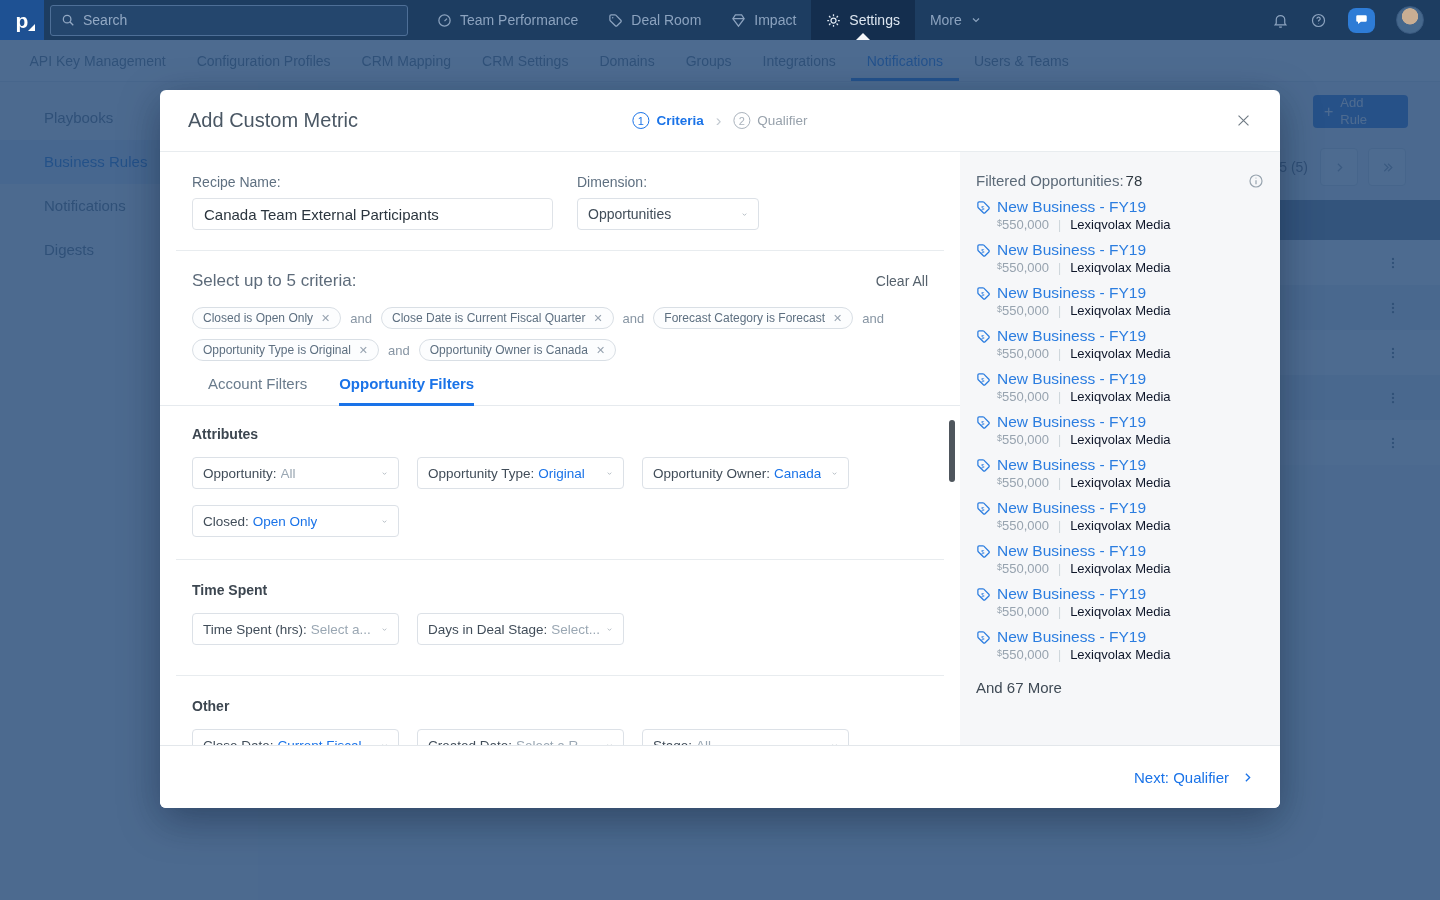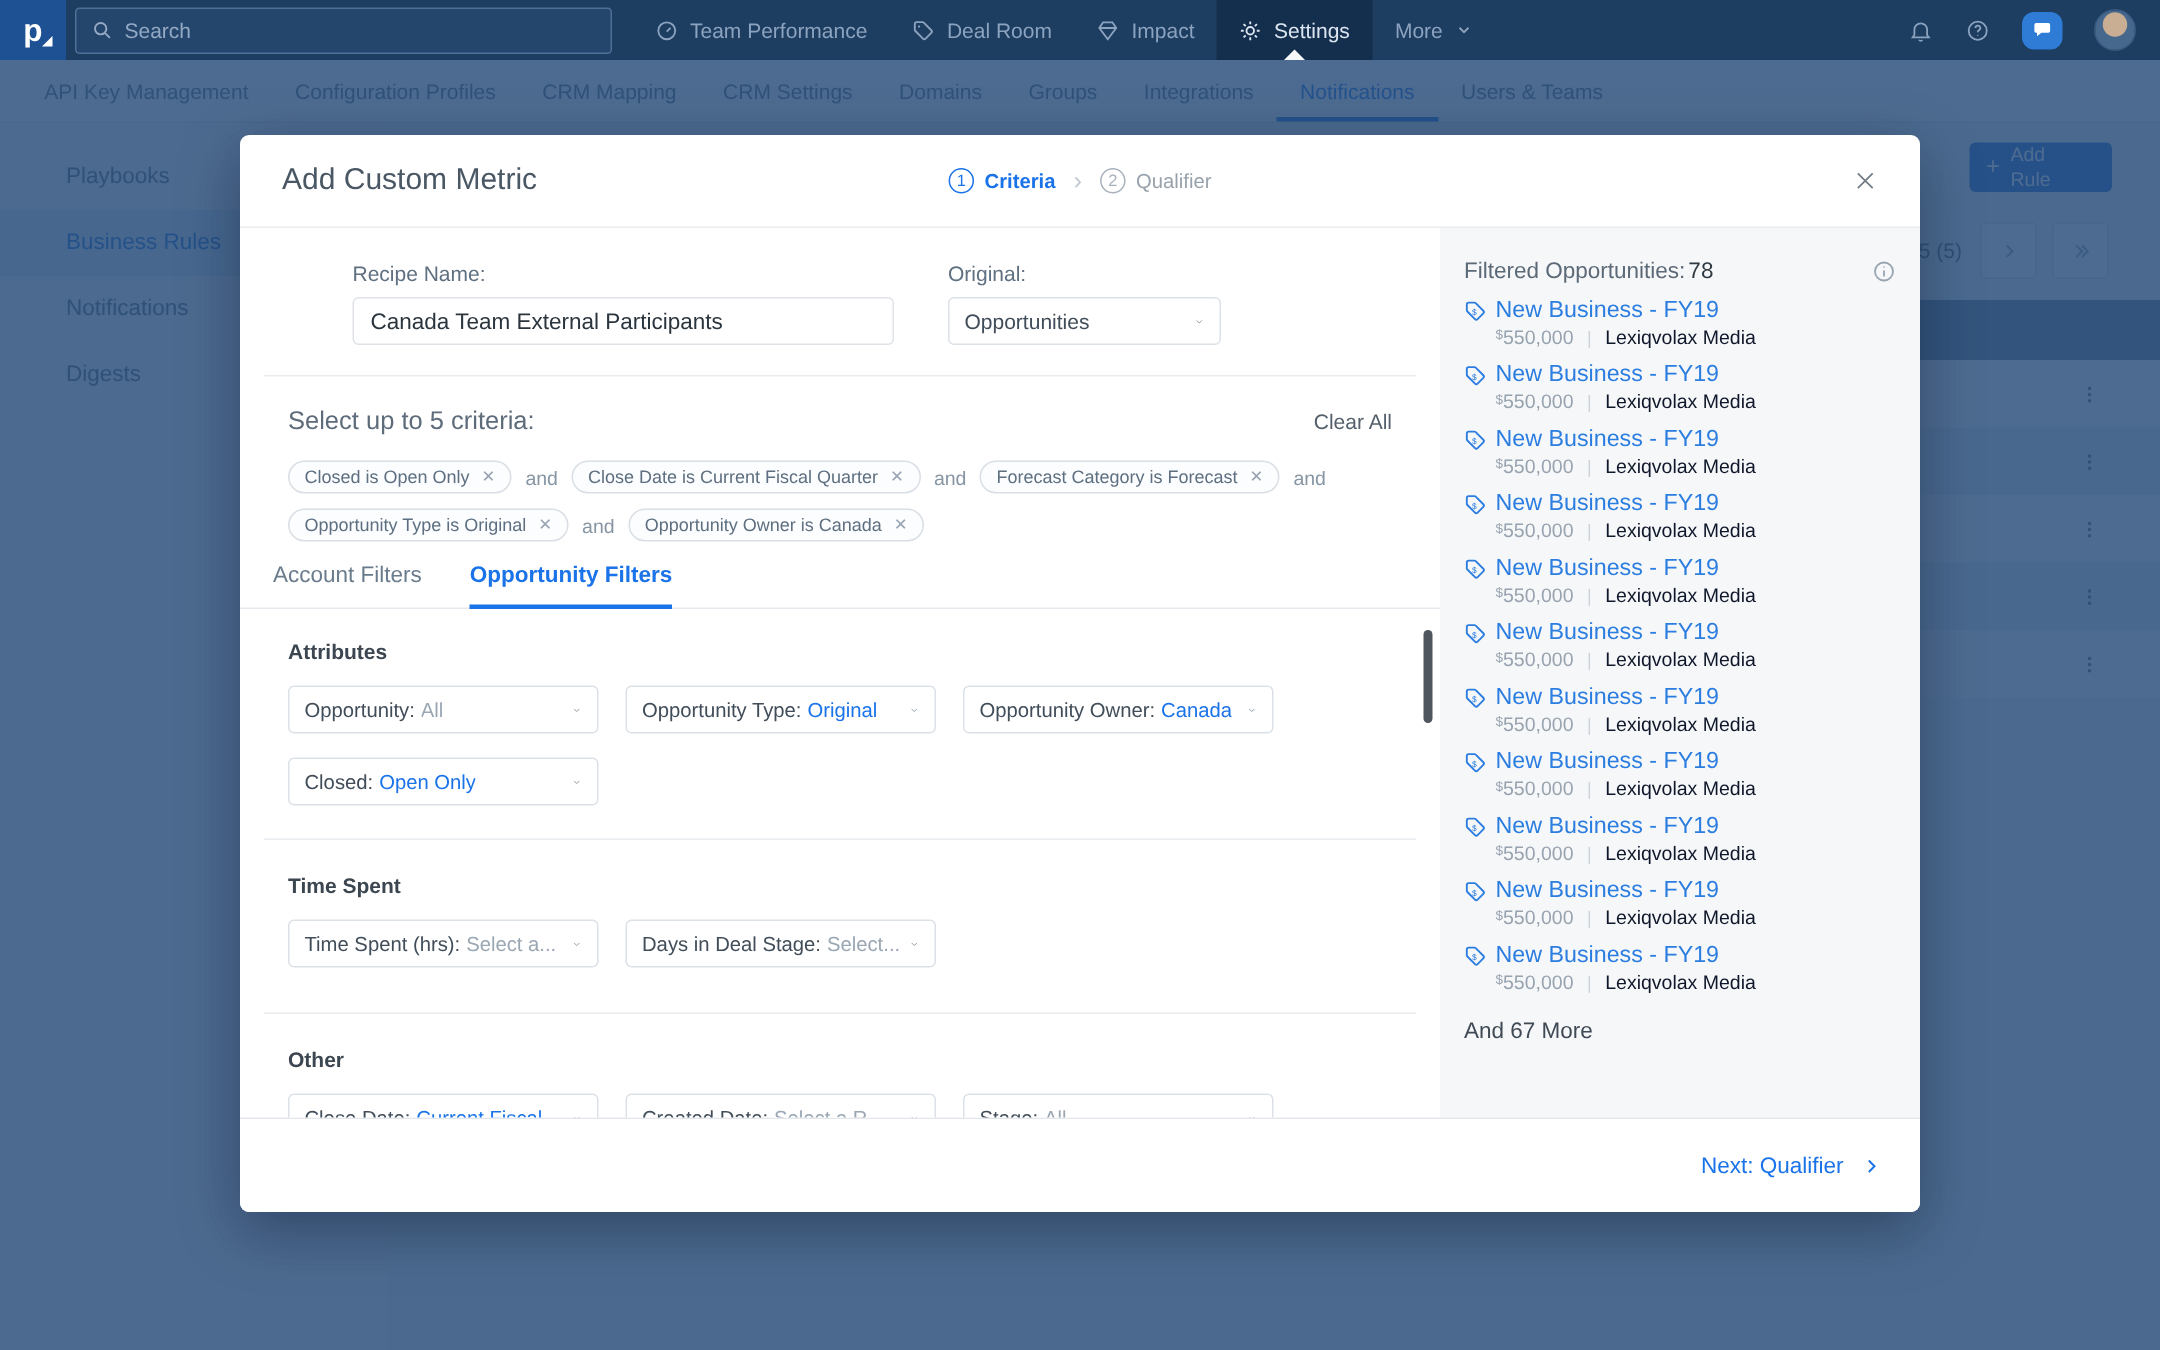--- a/index.html
+++ b/index.html
@@ -62,21 +62,21 @@
   .step.current .step-circle { border-color:#1a73e8; color:#1a73e8; }
   .step.current .step-label { color:#1a73e8; font-weight:bold; font-size:13.5px; }
   .step.upcoming .step-circle { border-color:#a9b2bc; color:#a9b2bc; }
   .step.upcoming .step-label { color:#98a2ac; font-size:13.5px; }
   .step-sep { color:#c3cad1; font-size:17px; }
   .modal-close { margin-left:auto; color:#6f7a84; cursor:pointer; display:flex; }
 
   .modal-body { flex:1; display:flex; min-height:0; }
   .left-col { flex:1; min-width:0; display:flex; flex-direction:column; }
 
-  .form-row { padding:22px 32px 20px; display:flex; gap:36px;margin-left:43px; }
+  .form-row { padding:22px 32px 20px; display:flex; gap:24px; }
   .field-label { font-size:14px; color:#5f7081; margin-bottom:8px; }
   .text-input { width:361px; height:32px; border:1px solid #dfe3e8; border-radius:4px; padding:0 11px; font-size:15px; color:#2b353e; outline:none; font-family:"Liberation Sans",sans-serif; }
   .select { height:32px; border:1px solid #dce1e7; border-radius:4px; display:flex; align-items:center; padding:0 10px; font-size:13.5px; color:#414d59; background:#fff; cursor:pointer; }
   .select .sel-value { margin-left:4px; white-space:nowrap; overflow:hidden; }
   .select .sel-value.link { color:#1a73e8; }
   .select .sel-value.muted { color:#9aa7b3; }
   .select svg { margin-left:auto; color:#8d99a6; flex:0 0 auto; padding-left:4px; }
   .dim-select { width:182px; font-size:14px; }
 
   .hdivider { border-top:1px solid #e8ecef; margin:0 16px; }
@@ -84,21 +84,21 @@
   .criteria-block { padding:20px 32px 0; }
   .criteria-head { display:flex; align-items:baseline; justify-content:space-between; margin-bottom:16px; }
   .criteria-title { font-size:17px; color:#5d6b7a; }
   .clear-all { font-size:14px; color:#55616c; cursor:pointer; }
   .chips { display:flex; flex-wrap:wrap; align-items:center; column-gap:7px; row-gap:10px; }
   .chip { display:flex; align-items:center; height:22px; border:1px solid #d9dfe5; background:#fcfdfe; border-radius:11px; padding:0 10px; font-size:12px; color:#5d6f80; white-space:nowrap; }
   .chip .chip-x { margin-left:8px; color:#97a3b0; font-size:11px; cursor:pointer; line-height:1; }
   .joiner { font-size:13px; color:#8795a3; margin:0 2px; }
   .joiner:empty { display:none; }
 
-  .filter-tabs { margin-top:14px; padding:0 22px; border-bottom:1px solid #e6eaee; display:flex; gap:32px; }
+  .filter-tabs { margin-top:14px; padding:0 48px; border-bottom:1px solid #e6eaee; display:flex; gap:32px; }
   .ftab { font-size:15px; color:#697b8c; padding-bottom:11px; border-bottom:3px solid transparent; margin-bottom:-1px; cursor:pointer; }
   .ftab.active { color:#1a73e8; border-bottom-color:#1a73e8; font-weight:bold; }
 
   .scroll-area { flex:1; min-height:0; overflow:hidden; position:relative; padding:0 32px; }
   .section-title { font-size:14px; font-weight:bold; color:#3c4650; }
   .mt20 { margin-top:20px; } .mt22 { margin-top:22px; }
   .selects { display:flex; flex-wrap:wrap; column-gap:18px; row-gap:16px; margin-top:15px; }
   .selects .select { width:207px; flex:0 0 207px; }
   .sec-divider { border-top:1px solid #e8ecef; margin:22px -16px 0; }
   .sec-divider.big { margin-top:30px; }
@@ -349,21 +349,21 @@
   <div class="modal-body">
 
     <div class="left-col">
 
       <div class="form-row">
         <div>
           <div class="field-label">Recipe Name:</div>
           <input class="text-input" type="text" value="Canada Team External Participants" style="">
         </div>
         <div>
-          <div class="field-label">Original:</div>
+          <div class="field-label">Dimension:</div>
           <div class="select dim-select">
             <span>Opportunities</span>
             <svg width="11" height="11" viewBox="0 0 24 24" fill="none" stroke="currentColor" stroke-width="2.2">
                 <path d="M6 9l6 6 6-6"></path>
               </svg>
           </div>
         </div>
       </div>
 
       <div class="hdivider"></div>

